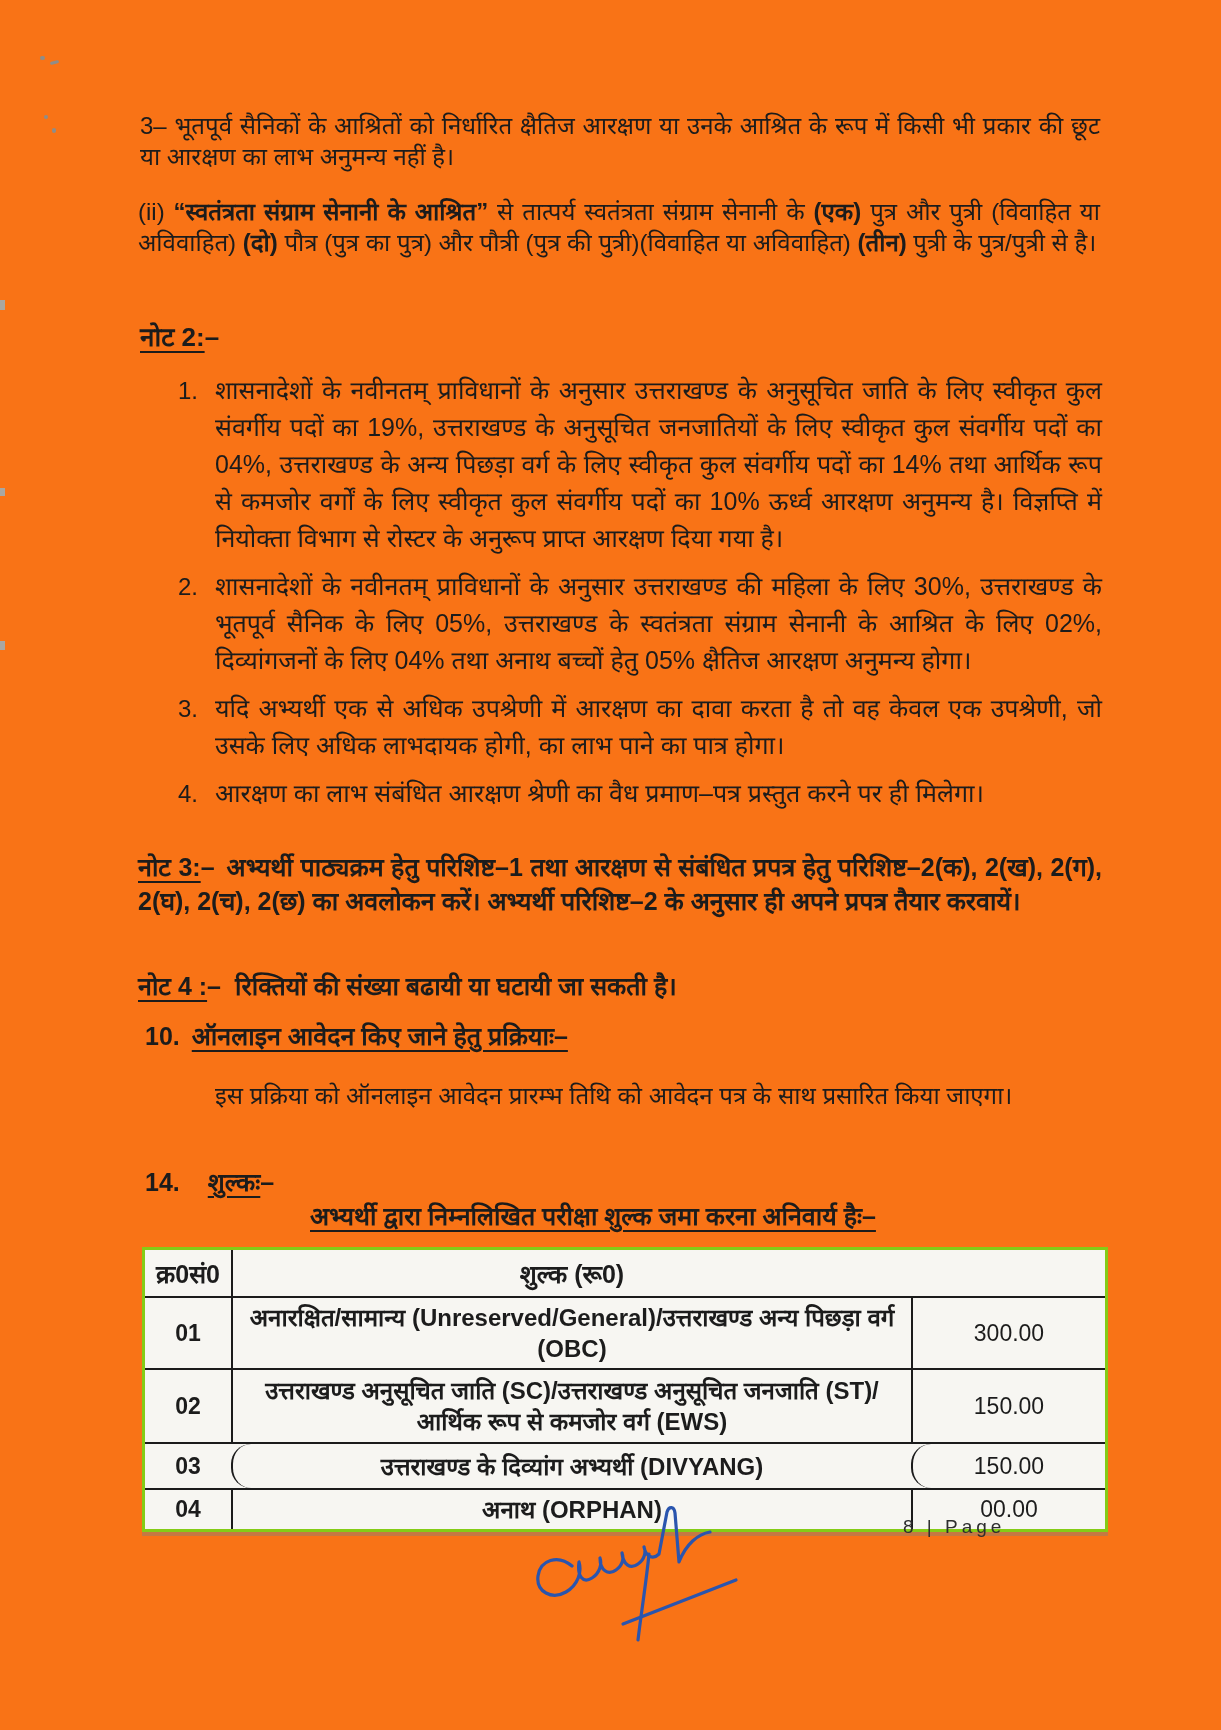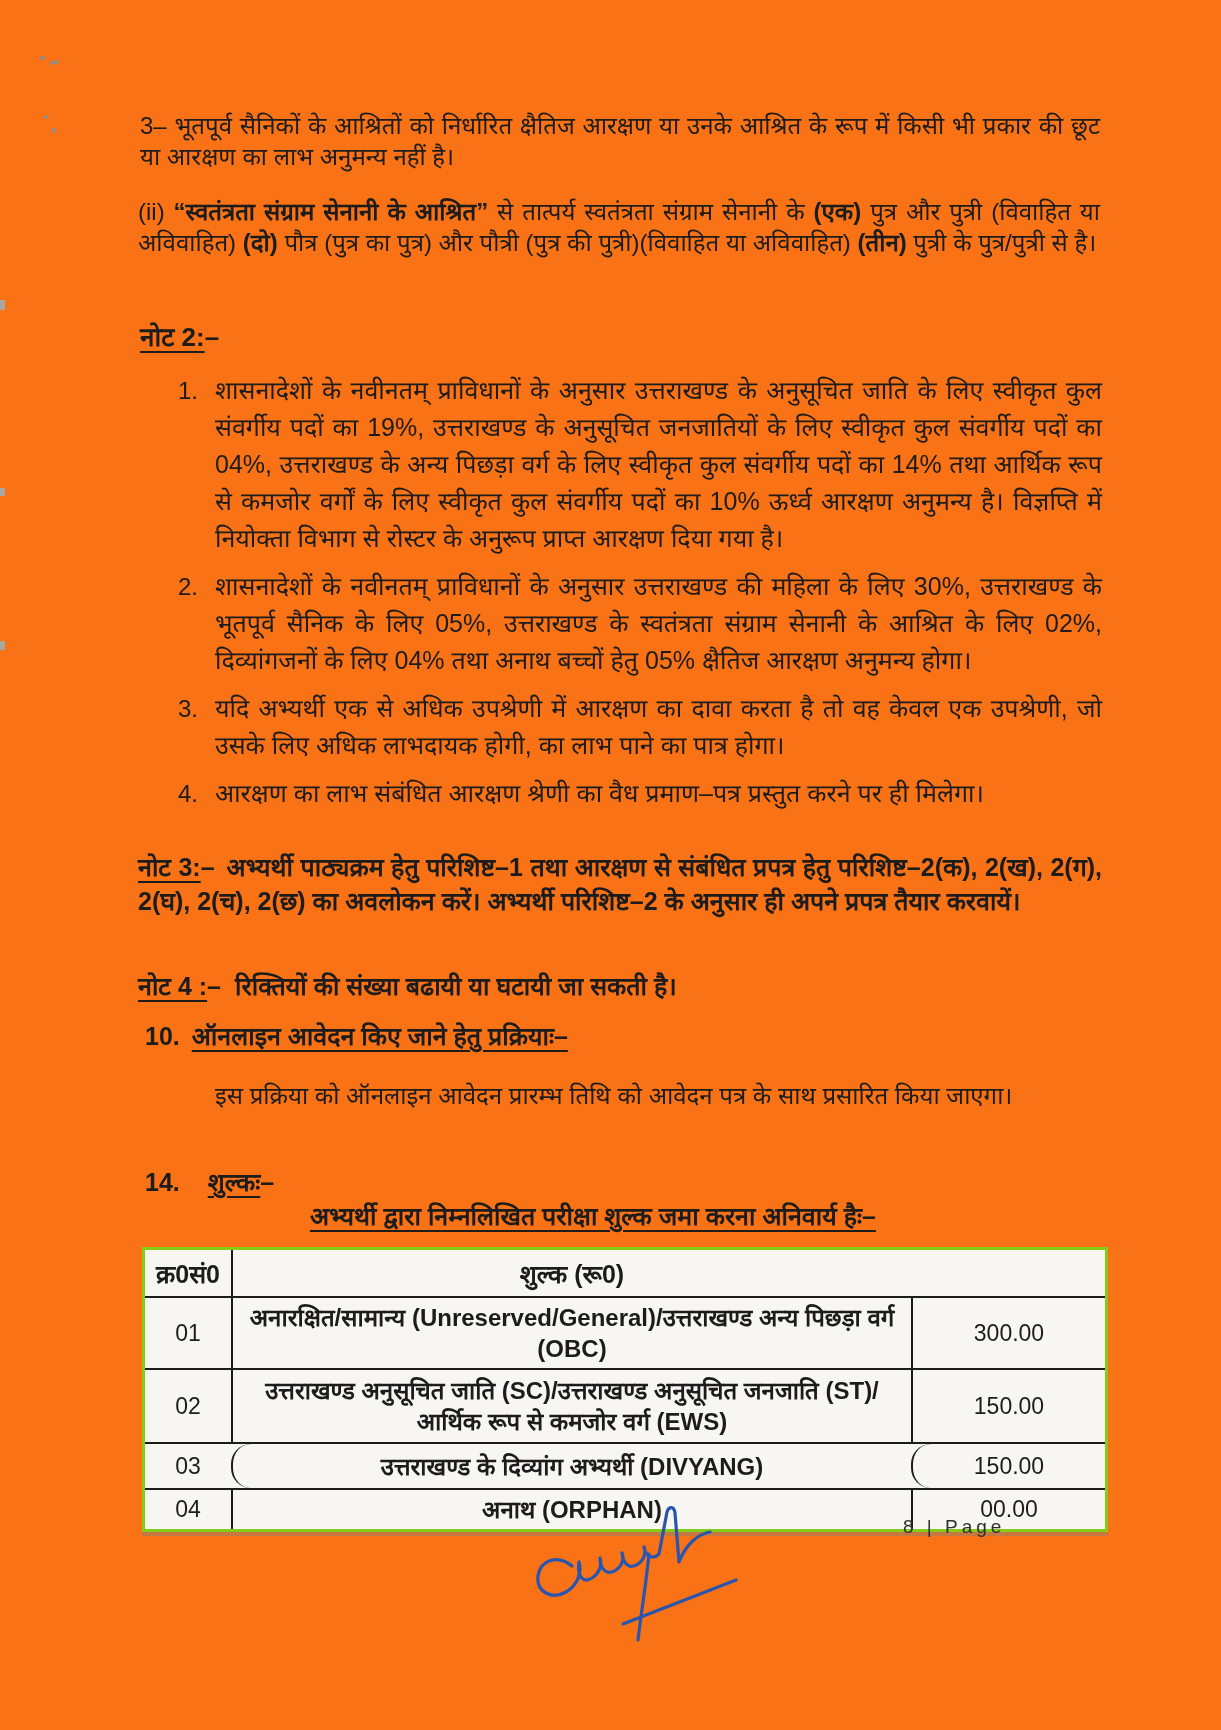--- a/index.html
+++ b/index.html
@@ -43,21 +43,21 @@
     left:142px;top:1247px;width:960px;
     border:3px solid #84cc16;
     box-shadow:0 4px 0 rgba(130,128,122,.45);
     background:#f7f6f2;
   }
   .tr{display:grid;grid-template-columns:86px 1fr 194px;}
   .tr + .tr{border-top:2px solid #1b1b1b;}
   .td{display:flex;align-items:center;justify-content:center;text-align:center;padding:3px 10px;border-left:2px solid #1b1b1b;}
   .td:first-child{border-left:none;}
   .tr-head .td{font-weight:bold;font-size:25px;min-height:40px;}
-  .td.sno{font-weight:normal;font-size:23px;}
+  .td.sno{font-weight:bold;font-size:23px;}
   .td.cat{font-weight:bold;font-size:24px;line-height:31px;}
   .td.fee{font-size:23px;}
   .tr-r1 .td{min-height:64px;}
   .tr-r2 .td{min-height:66px;}
   .tr-r3 .td{min-height:38px;border-radius:20px;}
   .tr-r4 .td{min-height:33px;}
 
   .footer{left:903px;top:1516px;font-size:19px;letter-spacing:4px;color:#2e2e2e;}
 
   .sig{left:528px;top:1502px;}

